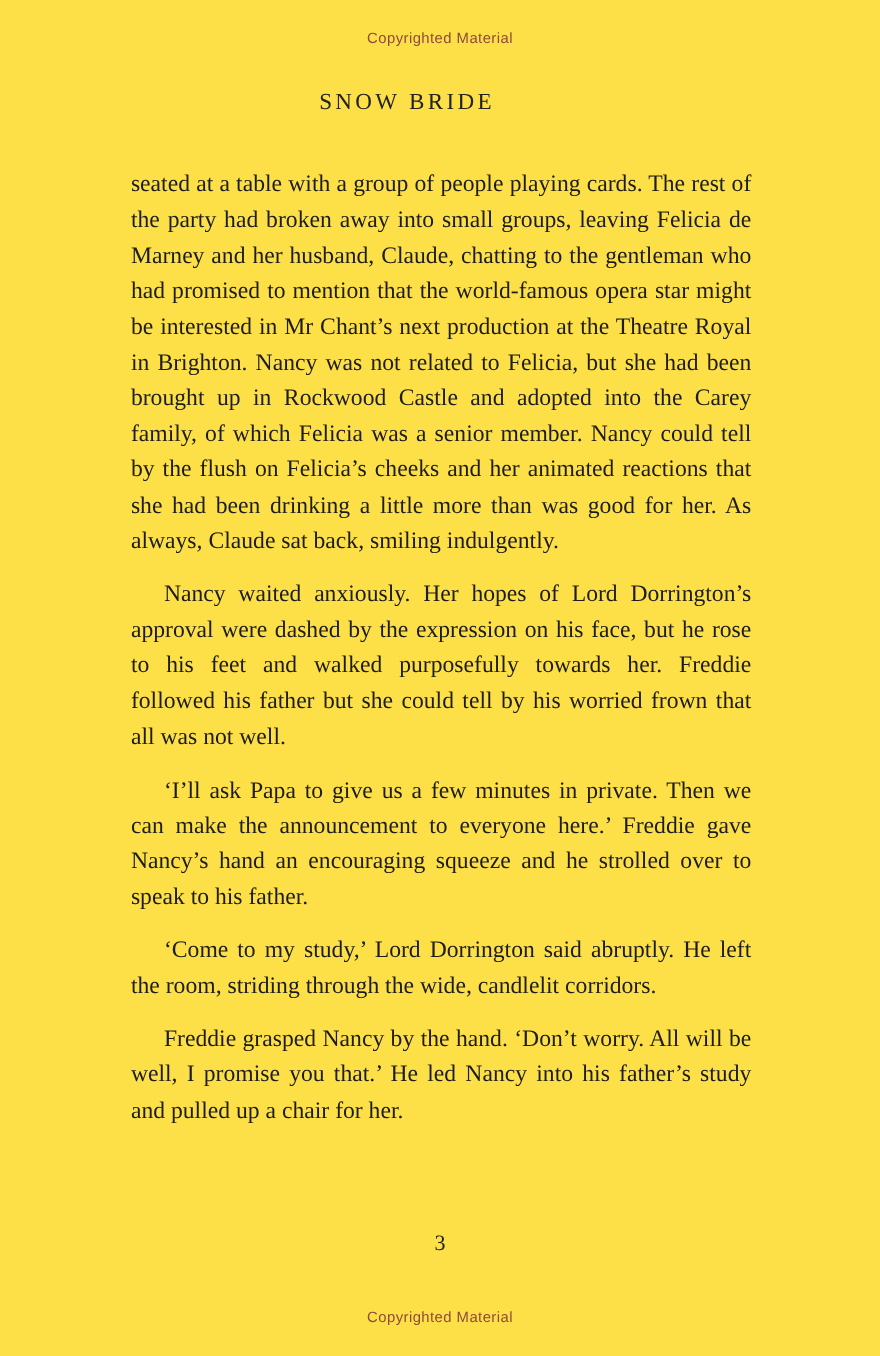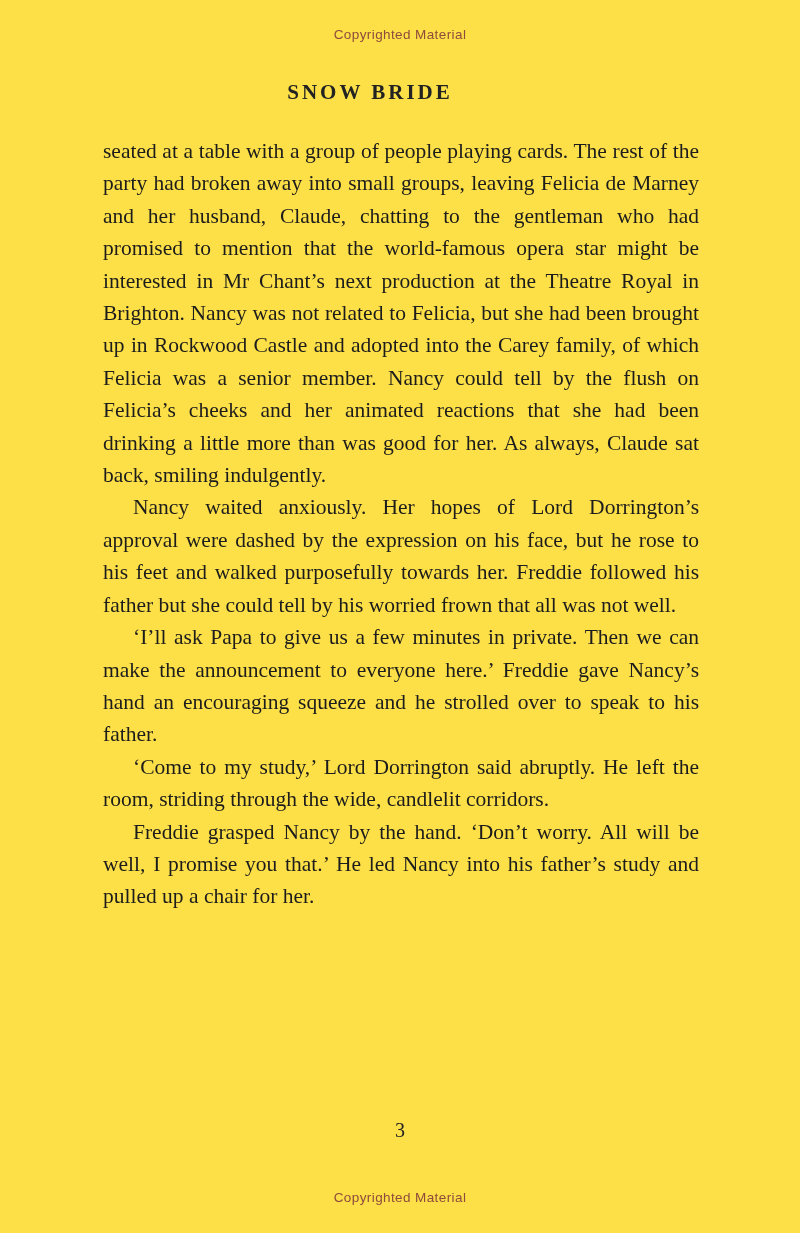--- a/index.html
+++ b/index.html
@@ -30,34 +30,33 @@
   .copyright.bottom { top: 1190px; }
   .book-title {
     position: absolute;
     top: 80px;
     left: 0;
     width: 740px;
     text-align: center;
     font-size: 21px;
     letter-spacing: 3px;
     color: #222222;
-    font-weight: bold;
   }
   .text-block {
     position: absolute;
     top: 135px;
     left: 103px;
     width: 596px;
     text-align: justify;
     font-size: 21.5px;
     line-height: 32.4px;
     color: #1c1c1c;
   }
   .text-block p {
-    margin: 0;
+    margin: 16px;
     padding: 0;
   }
   .text-block p.indent {
     text-indent: 30px;
   }
   .page-number {
     position: absolute;
     top: 1119px;
     left: 0;
     width: 800px;

